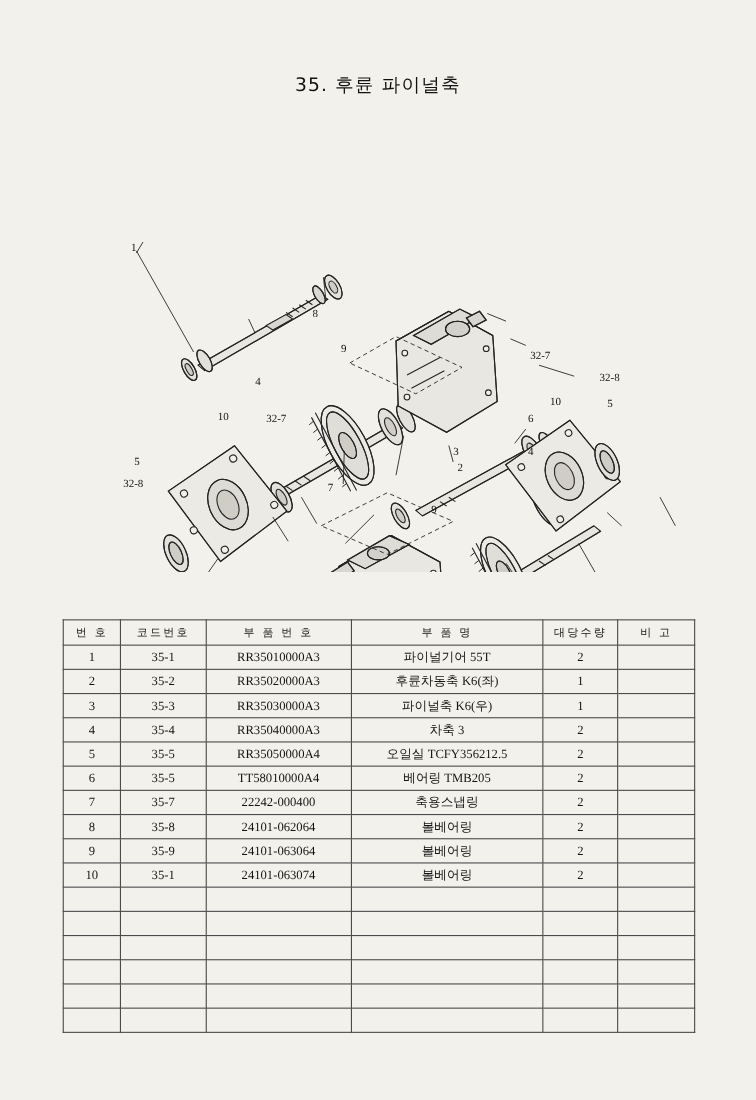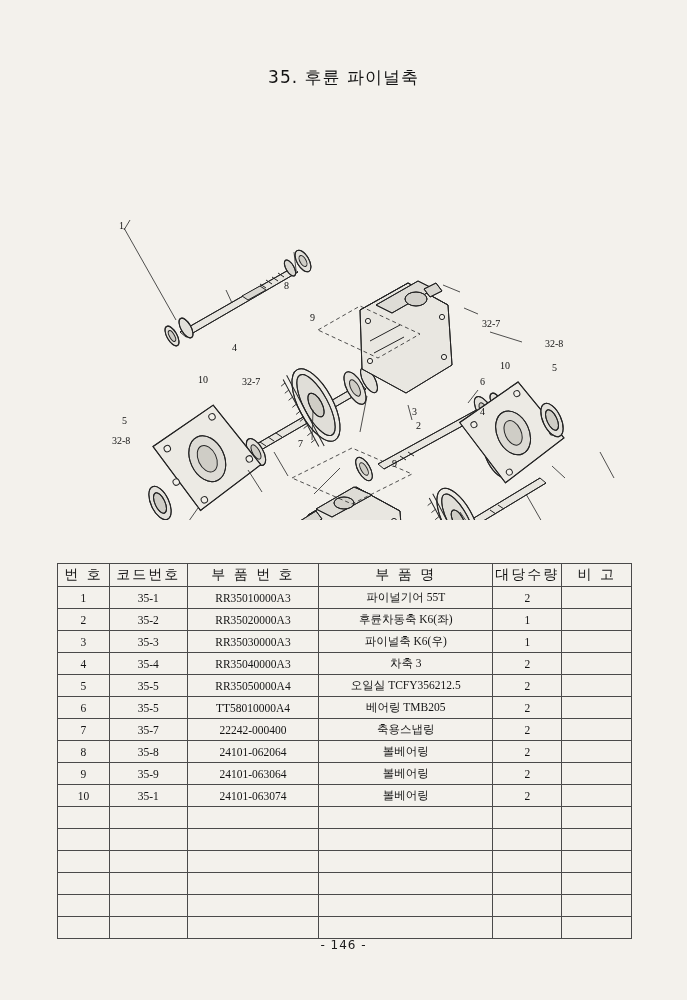--- a/index.html
+++ b/index.html
@@ -60,21 +60,21 @@
     text-align: center;
     font-weight: normal;
     font-family: "DejaVu Sans", sans-serif;
     font-size: 10.5px;
     color: #141414;
     white-space: nowrap;
   }
   .parts-table thead td {
     height: 22px;
     letter-spacing: 2px;
-    font-size: 14px;
+    font-size: 10px;
   }
   .col-no     { width: 52px; }
   .col-code   { width: 78px; }
   .col-part   { width: 132px; }
   .col-name   { width: 175px; }
   .col-qty    { width: 68px; }
   .col-remark { width: 70px; }
   .parts-table tbody td {
     font-family: "Liberation Serif", serif;
     font-size: 11.5px;
@@ -523,14 +523,13 @@
           <td></td>
           <td></td>
           <td></td>
           <td></td>
           <td></td>
           <td></td>
         </tr>
     </tbody>
   </table>
 
-  <div class="page-number">- 146 -</div>
 </div>
 
 </body></html>

